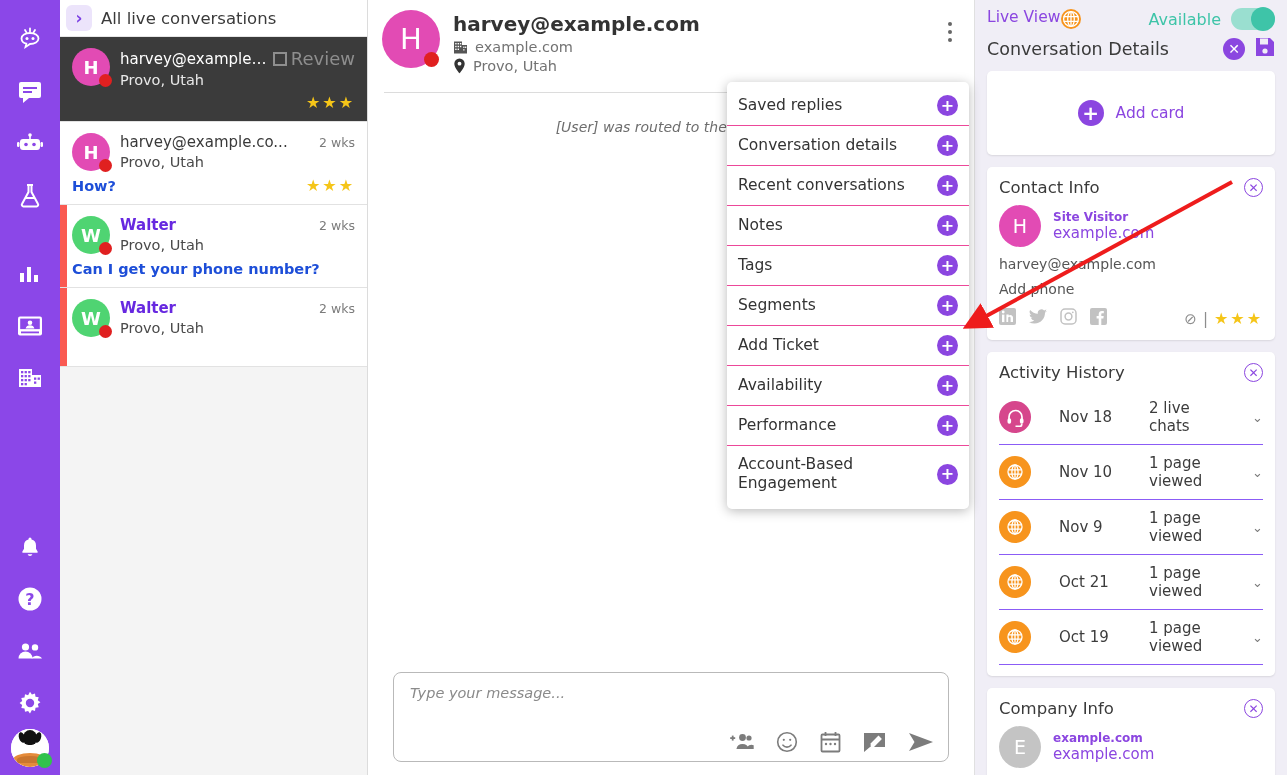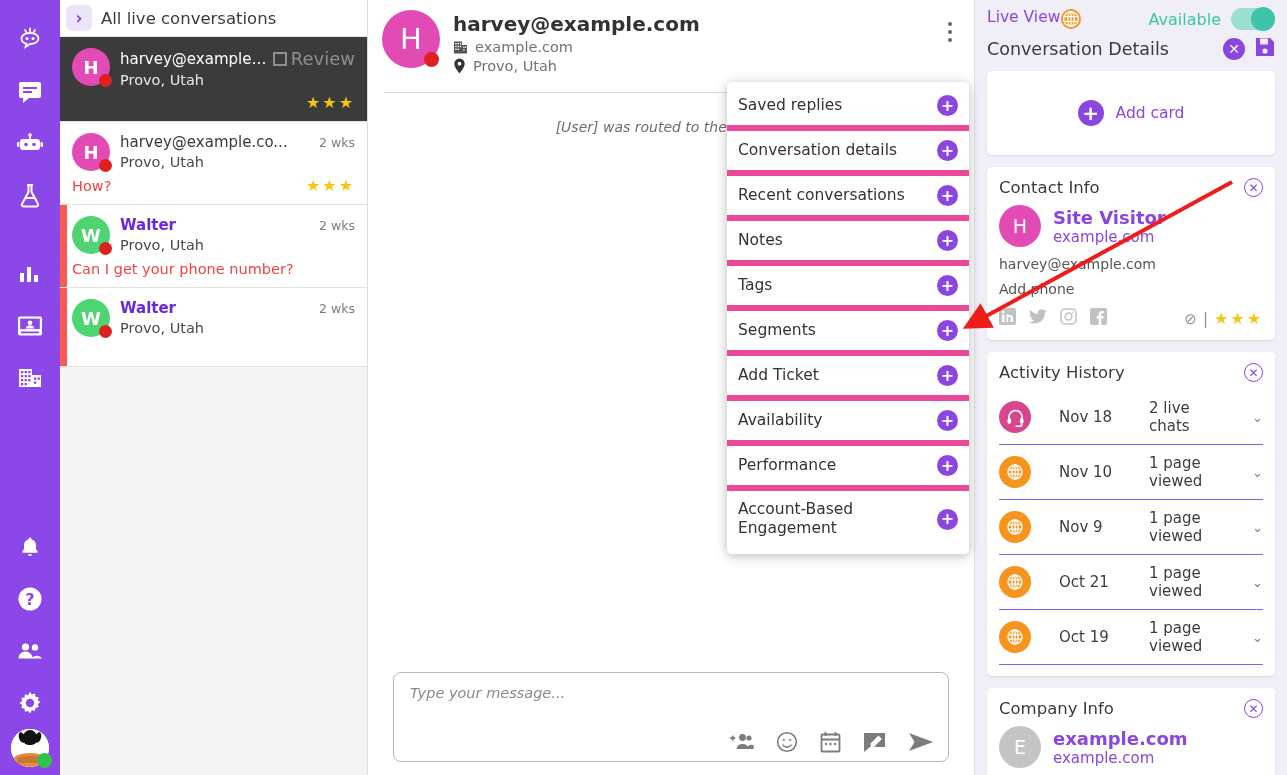--- a/index.html
+++ b/index.html
@@ -91,21 +91,21 @@
     font-size: 15px; color: #6728e0; font-weight: 600;
     white-space: nowrap; overflow: hidden; text-overflow: ellipsis;
     flex: 1 1 auto; min-width: 0;
   }
   .conv.selected .conv-name { color: #ffffff; font-weight: 400; }
   .conv-name.plain { color: #6728e0; }
   .conv-time { font-size: 12.5px; color: #7b7b7b; flex: 0 0 auto; }
   .conv-loc { font-size: 14.5px; color: #4a4a4a; margin-top: 3px; }
   .conv.selected .conv-loc { color: #e8e8e8; }
   .conv-bottom { display: flex; align-items: center; justify-content: space-between; margin-top: 7px; }
-  .conv-snippet { font-size: 14.5px; color: #ef4444; }
+  .conv-snippet { font-size: 14.5px; color: #1d4ed8; font-weight: bold; }
   .stars { color: #f5c518; font-size: 16px; letter-spacing: 2px; line-height: 1; }
   .review-box {
     display: flex; align-items: center; gap: 4px; flex: 0 0 auto;
   }
   .review-cb {
     width: 14px; height: 14px; border: 2px solid #8e8e8e; background: transparent;
   }
   .review-label { font-size: 18px; color: #8e8e8e; }
 
   
@@ -150,21 +150,21 @@
   
   .dropdown {
     position: absolute; left: 727px; top: 82px; width: 242px;
     background: #ffffff; border-radius: 5px;
     box-shadow: 0 2px 12px rgba(0,0,0,0.28);
     padding: 4px 0 6px 0; z-index: 40;
   }
   .dd-item {
     display: flex; align-items: center; justify-content: space-between;
     padding: 9px 11px 9px 11px; margin: 0 0px;
-    border-bottom: 6px solid #ec4899;
+    border-bottom: 1px solid #ec4899;
     cursor: pointer;
   }
   .dd-item:last-child { border-bottom: none; }
   .dd-label { font-size: 15.5px; color: #333; line-height: 1.25; max-width: 170px; }
   .dd-plus {
     width: 21px; height: 21px; border-radius: 50%; background: #8b46e0;
     color: #fff; display: flex; align-items: center; justify-content: center;
     font-size: 16px; line-height: 1; font-weight: bold; flex: 0 0 21px;
   }
 
@@ -215,21 +215,21 @@
     color: #8b46e0; display: flex; align-items: center; justify-content: center;
     font-size: 12px; line-height: 1;
   }
 
   .contact-ident { display: flex; align-items: center; gap: 12px; }
   .contact-av {
     width: 42px; height: 42px; border-radius: 50%; background: #e24bb4; color: #fff;
     font-size: 19px; display: flex; align-items: center; justify-content: center; flex: 0 0 42px;
   }
   .contact-av.grey { background: #c4c4c4; }
-  .contact-name { font-size: 18px; color: #8b46e0; font-weight: 600; }
+  .contact-name { font-size: 12px; color: #8b46e0; font-weight: 600; }
   .contact-sub { font-size: 15px; color: #8b46e0; }
   .contact-line { font-size: 14px; color: #555; margin-top: 9px; }
   .contact-line.muted { color: #555; }
   .social-row { display: flex; align-items: center; justify-content: space-between; margin-top: 11px; }
   .socials { display: flex; align-items: center; gap: 13px; color: #c2c2c2; }
   .rating-group { display: flex; align-items: center; gap: 6px; color: #8d8d8d; font-size: 15px; }
 
   .act-row {
     display: flex; align-items: center; gap: 28px;
     padding: 9px 0; border-bottom: 1px solid #8b5cf6;

